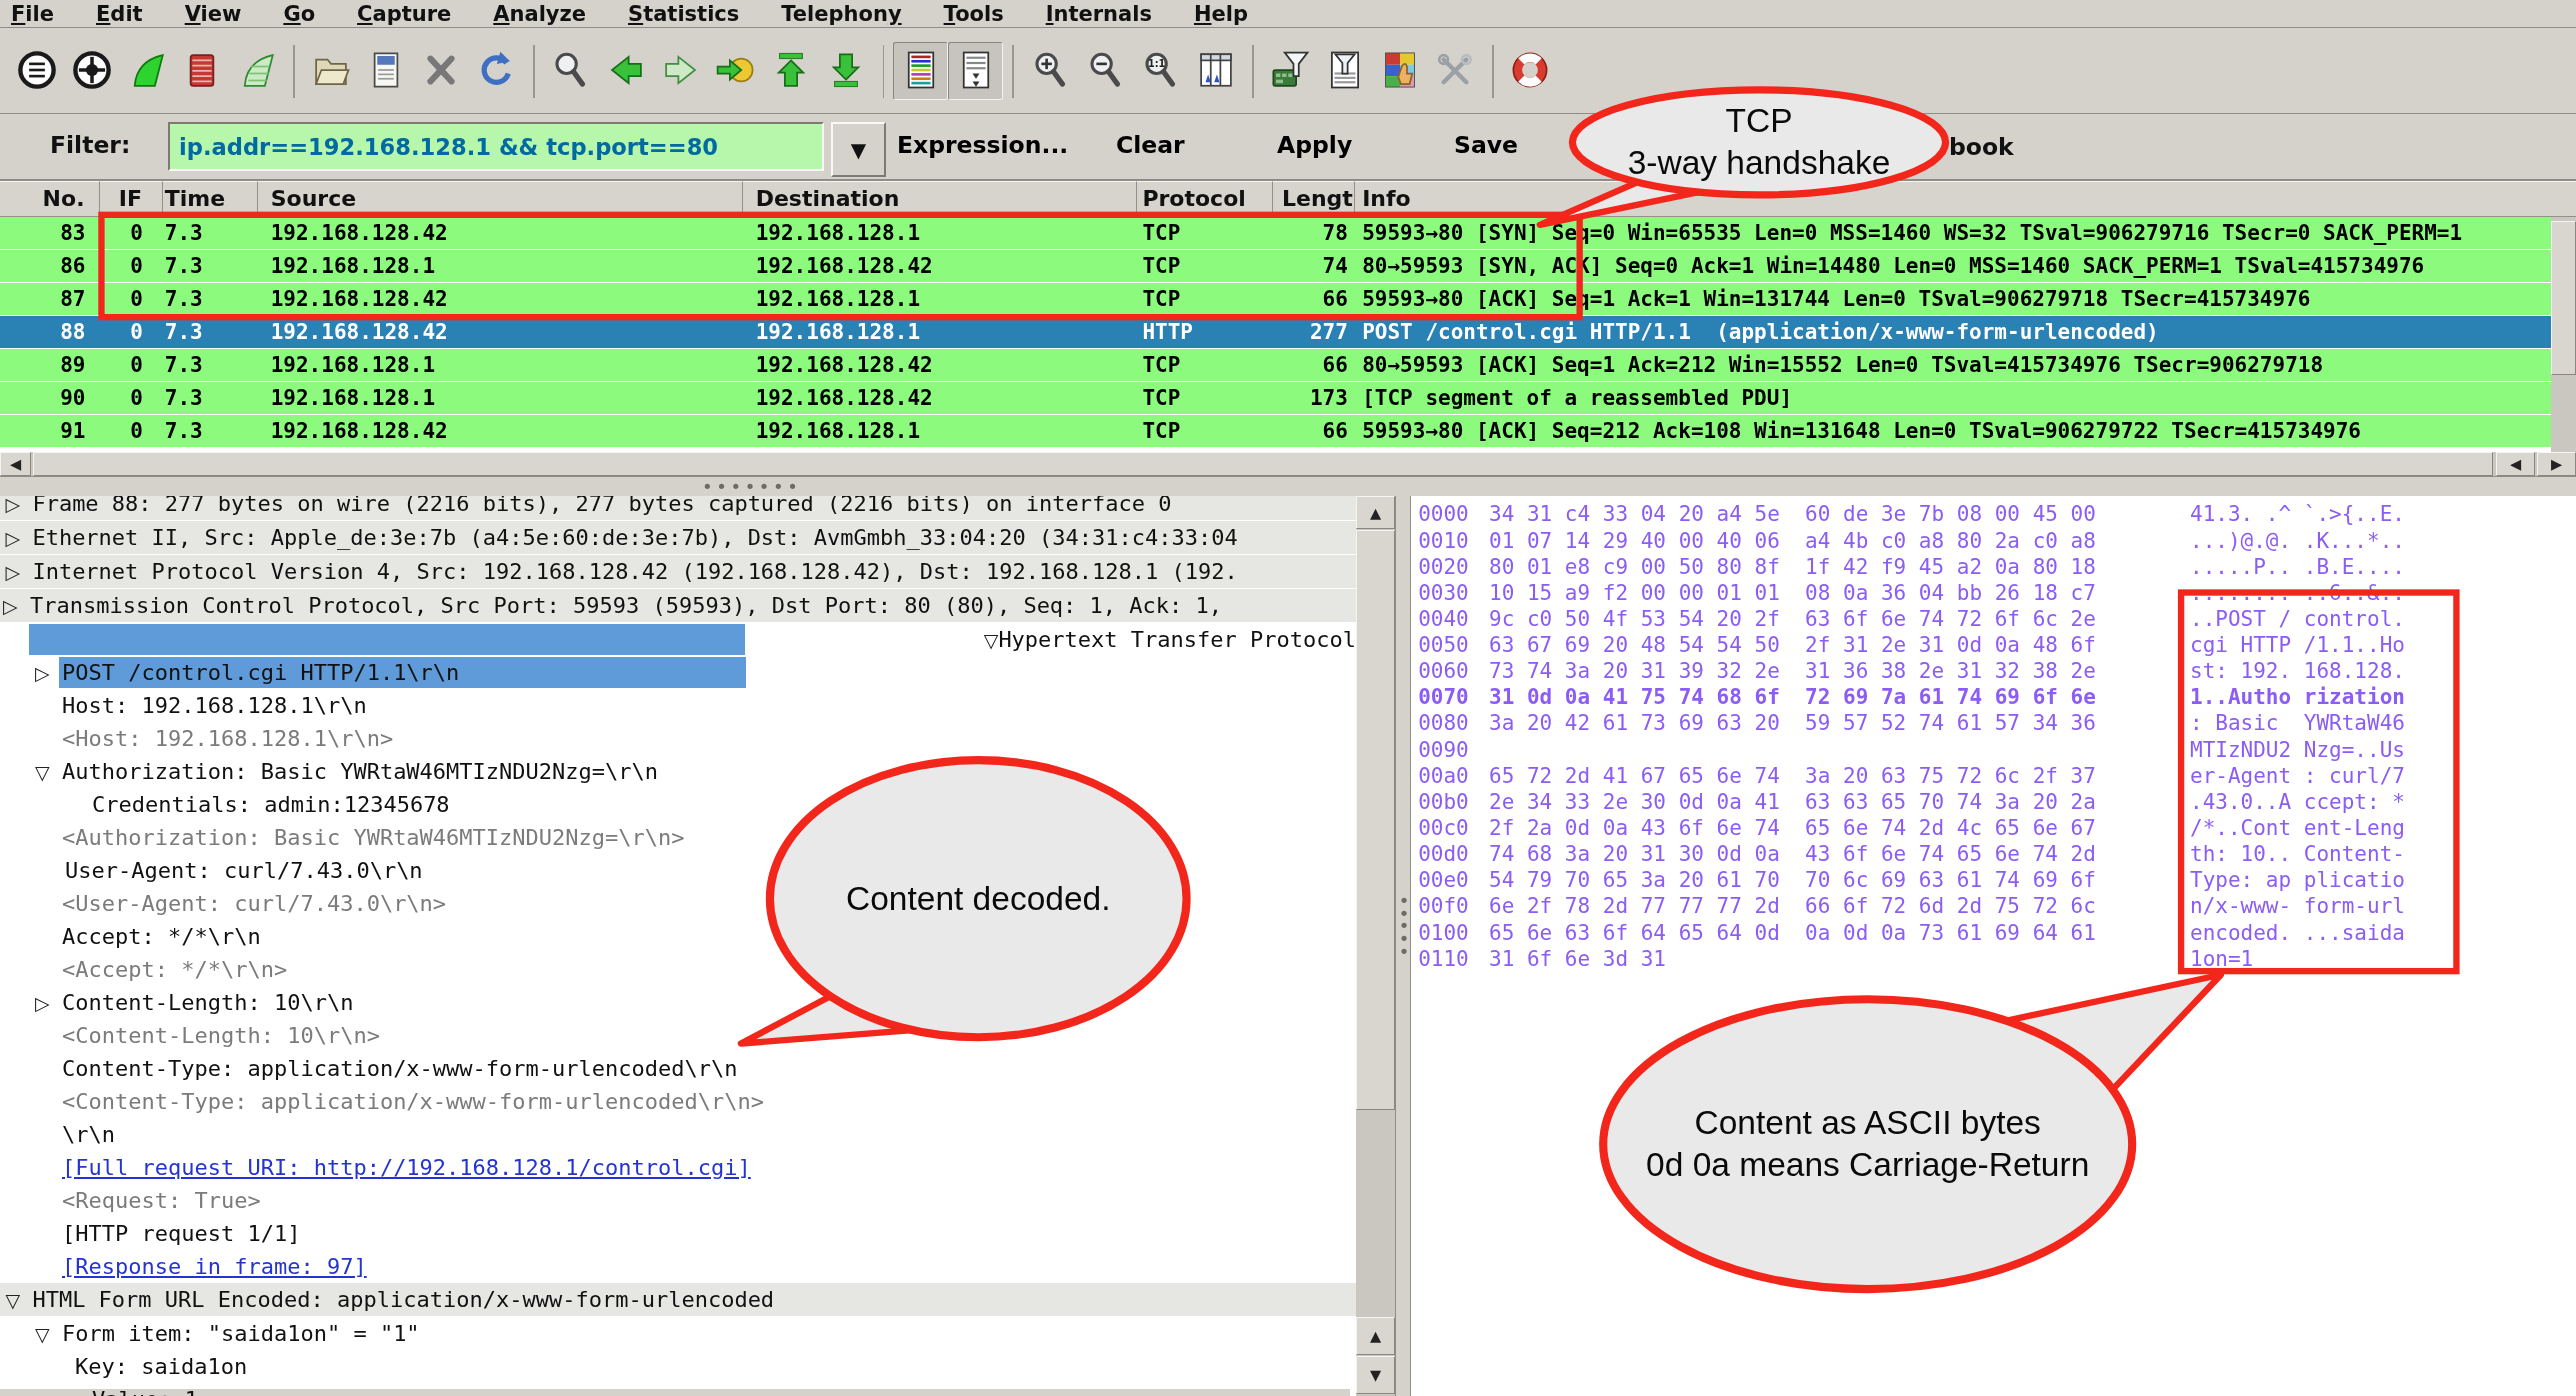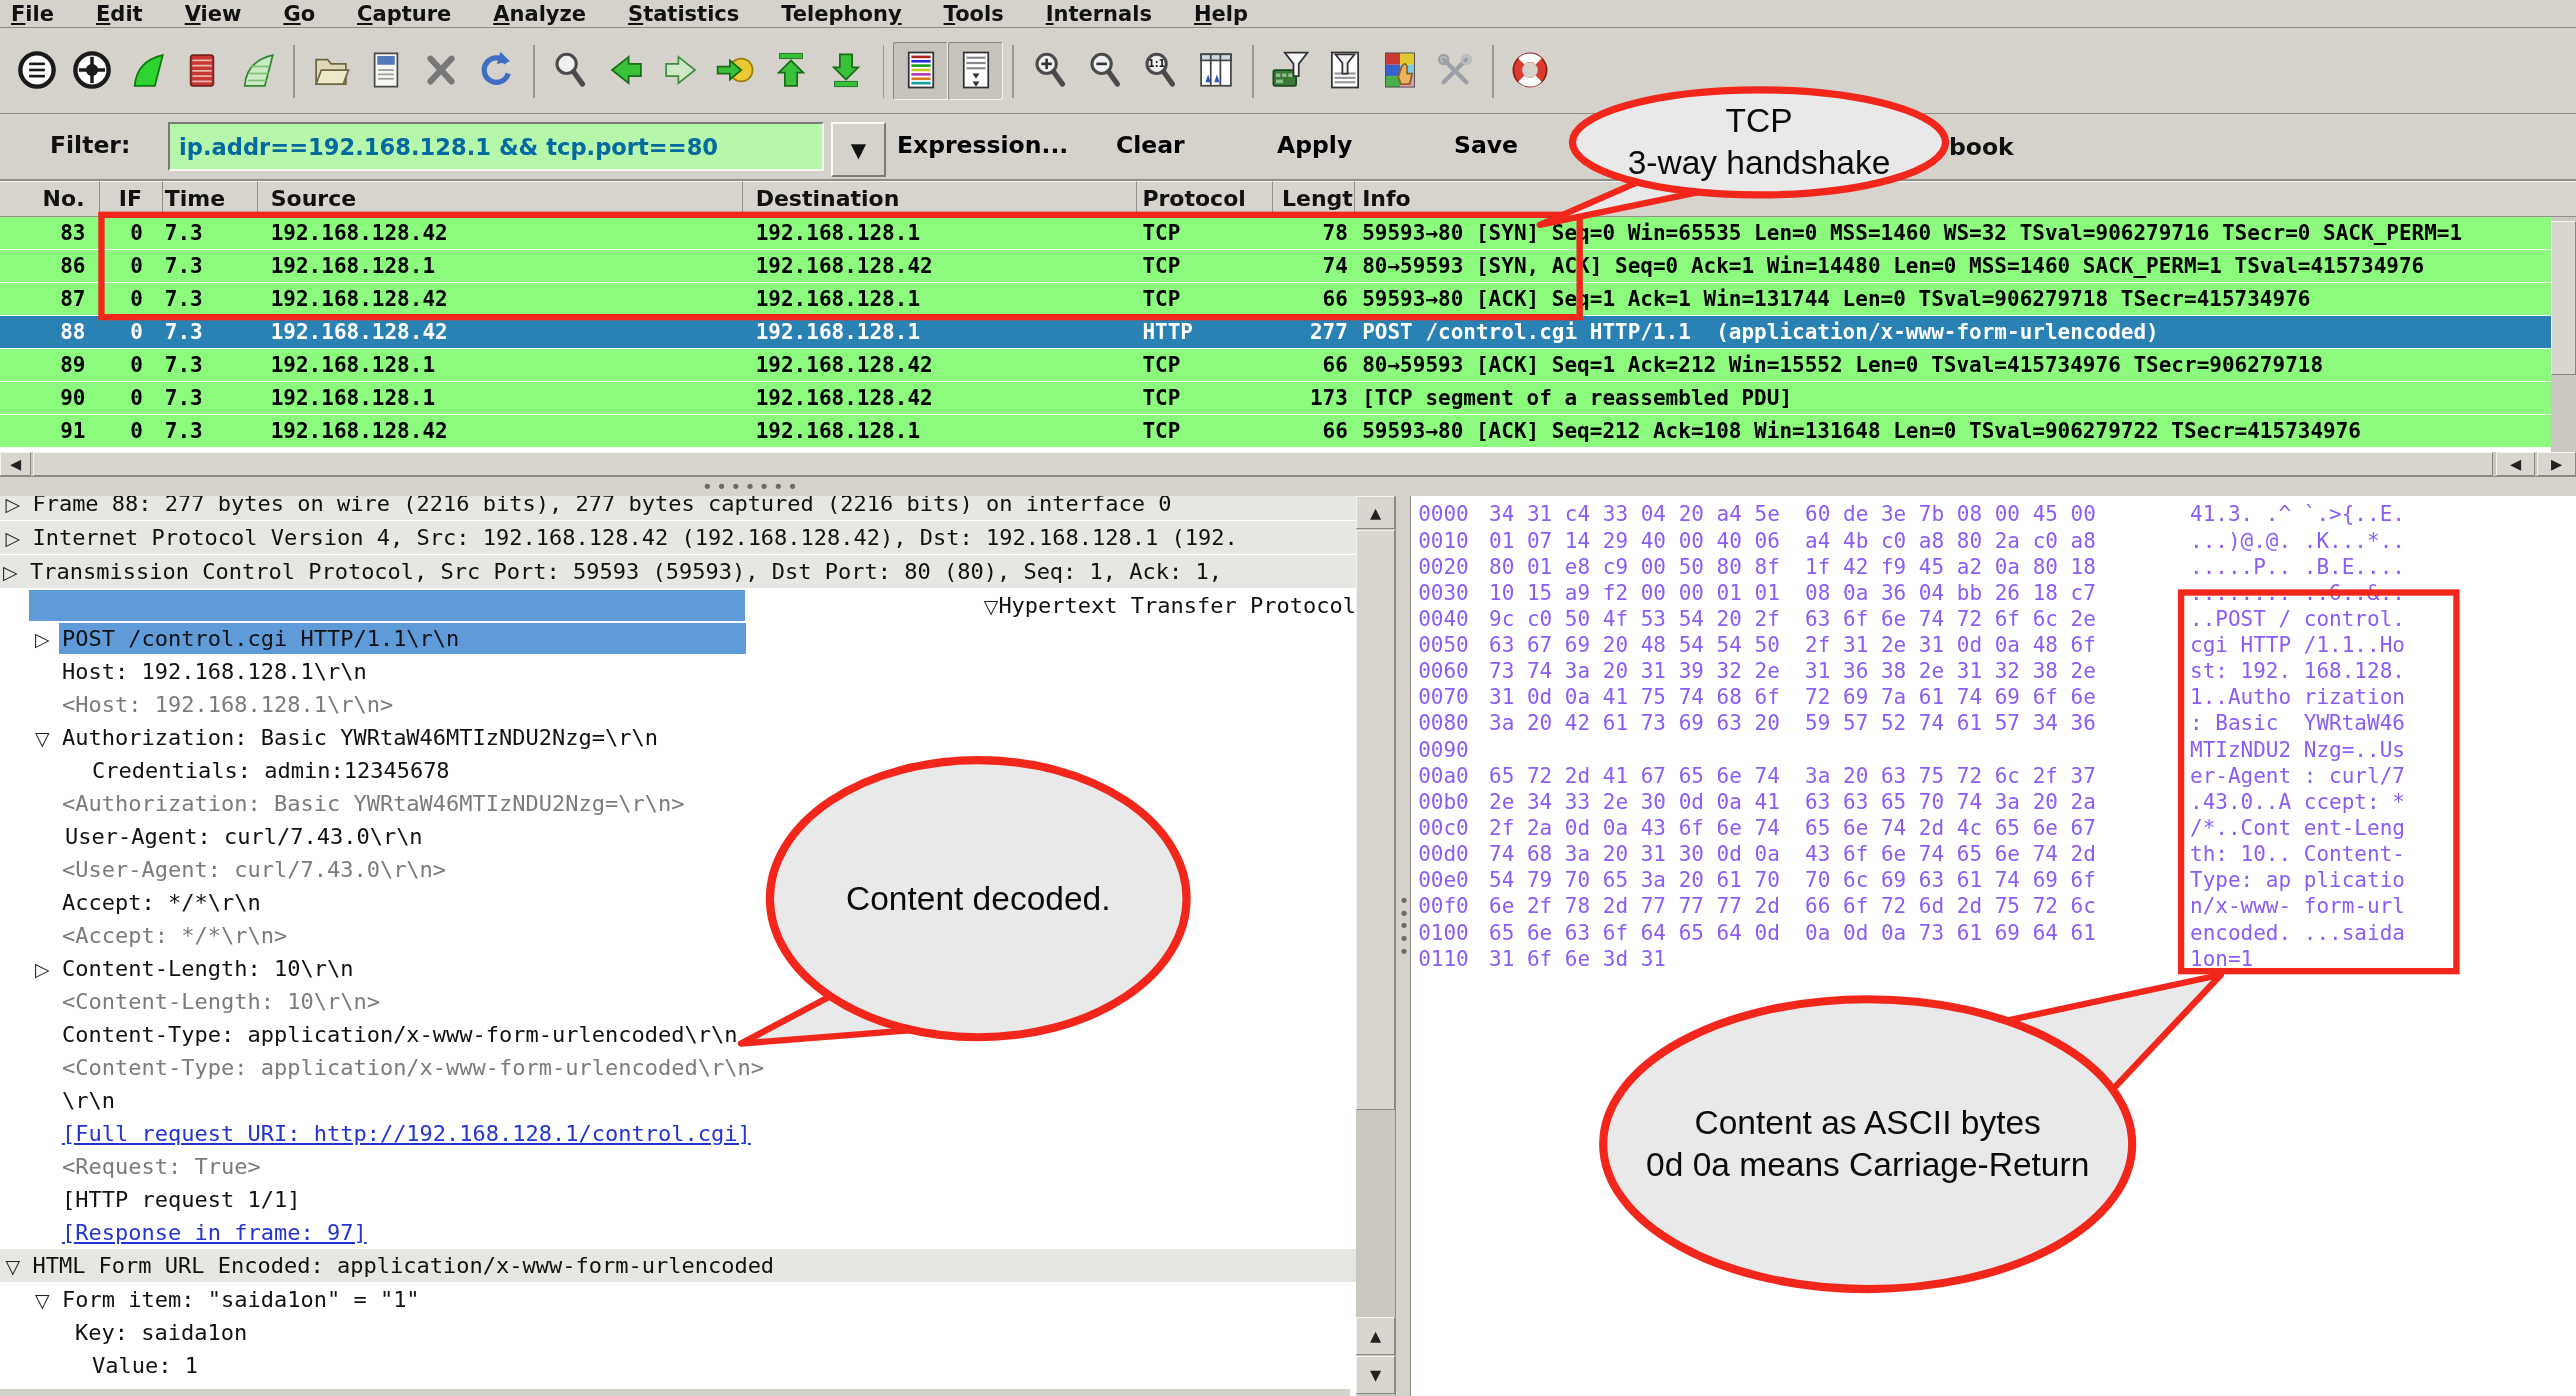--- a/index.html
+++ b/index.html
@@ -461,20 +461,21 @@
     <div class="sb-thumb" style="left:0;top:3.6px;width:25px;height:154px;"></div>
   </div>
 
   <div id="split-h">
       <span class="dots">•••••••</span>
     </div>
 
   <div id="detail-pane">
     <div id="detail-inner">
         <div class="drow bg-gray" style="padding-left: 5.4px;"><span class="content"><span class="exp">▷</span><span>Frame 88: 277 bytes on wire (2216 bits), 277 bytes captured (2216 bits) on interface 0</span></span></div>
+        <div class="drow bg-gray" style="padding-left: 5.4px;"><span class="content"><span class="exp">▷</span><span>Ethernet II, Src: Apple_de:3e:7b (a4:5e:60:de:3e:7b), Dst: AvmGmbh_33:04:20 (34:31:c4:33:04</span></span></div>
         <div class="drow bg-gray" style="padding-left: 5.4px;"><span class="content"><span class="exp">▷</span><span>Internet Protocol Version 4, Src: 192.168.128.42 (192.168.128.42), Dst: 192.168.128.1 (192.</span></span></div>
         <div class="drow bg-gray" style="padding-left: 3px;"><span class="content"><span class="exp">▷</span><span>Transmission Control Protocol, Src Port: 59593 (59593), Dst Port: 80 (80), Seq: 1, Ack: 1,</span></span></div>
         <div class="drow" style="padding-left: 5.4px; text-align: right;"><div class="hl" style="left: 29px; width: 716px;"></div><span class="content"><span class="exp">▽</span><span>Hypertext Transfer Protocol</span></span></div>
         <div class="drow" style="padding-left: 35px;"><div class="hl" style="left: 59px; width: 687px;"></div><span class="content"><span class="exp">▷</span><span>POST /control.cgi HTTP/1.1\r\n</span></span></div>
         <div class="drow" style="padding-left: 35px;"><span class="content"><span class="exp"></span><span>Host: 192.168.128.1\r\n</span></span></div>
         <div class="drow muted" style="padding-left: 35px;"><span class="content"><span class="exp"></span><span>&lt;Host: 192.168.128.1\r\n&gt;</span></span></div>
         <div class="drow" style="padding-left: 35px;"><span class="content"><span class="exp">▽</span><span>Authorization: Basic YWRtaW46MTIzNDU2Nzg=\r\n</span></span></div>
         <div class="drow" style="padding-left: 65px;"><span class="content"><span class="exp"></span><span>Credentials: admin:12345678</span></span></div>
         <div class="drow muted" style="padding-left: 35px;"><span class="content"><span class="exp"></span><span>&lt;Authorization: Basic YWRtaW46MTIzNDU2Nzg=\r\n&gt;</span></span></div>
         <div class="drow" style="padding-left: 38px;"><span class="content"><span class="exp"></span><span>User-Agent: curl/7.43.0\r\n</span></span></div>
@@ -516,21 +517,21 @@
     </div>
 
   <div id="hex-pane">
       <div class="hexrow" style="top: 5.4px; left: 0px; width: 100%;"><span class="hx-off">0000</span><span class="hx-bytes">34 31 c4 33 04 20 a4 5e  60 de 3e 7b 08 00 45 00</span><span class="hx-ascii">41.3. .^ `.&gt;{..E.</span></div>
       <div class="hexrow" style="top: 32px; left: 0px; width: 100%;"><span class="hx-off">0010</span><span class="hx-bytes">01 07 14 29 40 00 40 06  a4 4b c0 a8 80 2a c0 a8</span><span class="hx-ascii">...)@.@. .K...*..</span></div>
       <div class="hexrow" style="top: 58px; left: 0px; width: 100%;"><span class="hx-off">0020</span><span class="hx-bytes">80 01 e8 c9 00 50 80 8f  1f 42 f9 45 a2 0a 80 18</span><span class="hx-ascii">.....P.. .B.E....</span></div>
       <div class="hexrow" style="top: 84px; left: 0px; width: 100%;"><span class="hx-off">0030</span><span class="hx-bytes">10 15 a9 f2 00 00 01 01  08 0a 36 04 bb 26 18 c7</span><span class="hx-ascii">........ ..6..&amp;..</span></div>
       <div class="hexrow" style="top: 110px; left: 0px; width: 100%;"><span class="hx-off">0040</span><span class="hx-bytes">9c c0 50 4f 53 54 20 2f  63 6f 6e 74 72 6f 6c 2e</span><span class="hx-ascii">..POST / control.</span></div>
       <div class="hexrow" style="top: 136px; left: 0px; width: 100%;"><span class="hx-off">0050</span><span class="hx-bytes">63 67 69 20 48 54 54 50  2f 31 2e 31 0d 0a 48 6f</span><span class="hx-ascii">cgi HTTP /1.1..Ho</span></div>
       <div class="hexrow" style="top: 162px; left: 0px; width: 100%;"><span class="hx-off">0060</span><span class="hx-bytes">73 74 3a 20 31 39 32 2e  31 36 38 2e 31 32 38 2e</span><span class="hx-ascii">st: 192. 168.128.</span></div>
-      <div class="hexrow" style="top: 188px; left: 0px; width: 100%;"><span class="hx-off">0070</span><span class="hx-bytes">31 0d 0a 41 75 74 68 6f  72 69 7a 61 74 69 6f 6e</span><span class="hx-ascii">1..Autho rization</span></div>
+      <div class="hexrow" style="top: 188px; left: 0px; width: 100%; font-weight: bold;"><span class="hx-off">0070</span><span class="hx-bytes">31 0d 0a 41 75 74 68 6f  72 69 7a 61 74 69 6f 6e</span><span class="hx-ascii">1..Autho rization</span></div>
       <div class="hexrow" style="top: 214px; left: 0px; width: 100%;"><span class="hx-off">0080</span><span class="hx-bytes">3a 20 42 61 73 69 63 20  59 57 52 74 61 57 34 36</span><span class="hx-ascii">: Basic  YWRtaW46</span></div>
       <div class="hexrow" style="top: 241px; left: 0px; width: 100%;"><span class="hx-off">0090</span><span class="hx-ascii">MTIzNDU2 Nzg=..Us</span></div>
       <div class="hexrow" style="top: 267px; left: 0px; width: 100%;"><span class="hx-off">00a0</span><span class="hx-bytes">65 72 2d 41 67 65 6e 74  3a 20 63 75 72 6c 2f 37</span><span class="hx-ascii">er-Agent : curl/7</span></div>
       <div class="hexrow" style="top: 293px; left: 0px; width: 100%;"><span class="hx-off">00b0</span><span class="hx-bytes">2e 34 33 2e 30 0d 0a 41  63 63 65 70 74 3a 20 2a</span><span class="hx-ascii">.43.0..A ccept: *</span></div>
       <div class="hexrow" style="top: 319px; left: 0px; width: 100%;"><span class="hx-off">00c0</span><span class="hx-bytes">2f 2a 0d 0a 43 6f 6e 74  65 6e 74 2d 4c 65 6e 67</span><span class="hx-ascii">/*..Cont ent-Leng</span></div>
       <div class="hexrow" style="top: 345px; left: 0px; width: 100%;"><span class="hx-off">00d0</span><span class="hx-bytes">74 68 3a 20 31 30 0d 0a  43 6f 6e 74 65 6e 74 2d</span><span class="hx-ascii">th: 10.. Content-</span></div>
       <div class="hexrow" style="top: 371px; left: 0px; width: 100%;"><span class="hx-off">00e0</span><span class="hx-bytes">54 79 70 65 3a 20 61 70  70 6c 69 63 61 74 69 6f</span><span class="hx-ascii">Type: ap plicatio</span></div>
       <div class="hexrow" style="top: 397px; left: 0px; width: 100%;"><span class="hx-off">00f0</span><span class="hx-bytes">6e 2f 78 2d 77 77 77 2d  66 6f 72 6d 2d 75 72 6c</span><span class="hx-ascii">n/x-www- form-url</span></div>
       <div class="hexrow" style="top: 424px; left: 0px; width: 100%;"><span class="hx-off">0100</span><span class="hx-bytes">65 6e 63 6f 64 65 64 0d  0a 0d 0a 73 61 69 64 61</span><span class="hx-ascii">encoded. ...saida</span></div>
       <div class="hexrow" style="top: 450px; left: 0px; width: 100%;"><span class="hx-off">0110</span><span class="hx-bytes">31 6f 6e 3d 31</span><span class="hx-ascii">1on=1</span></div>

